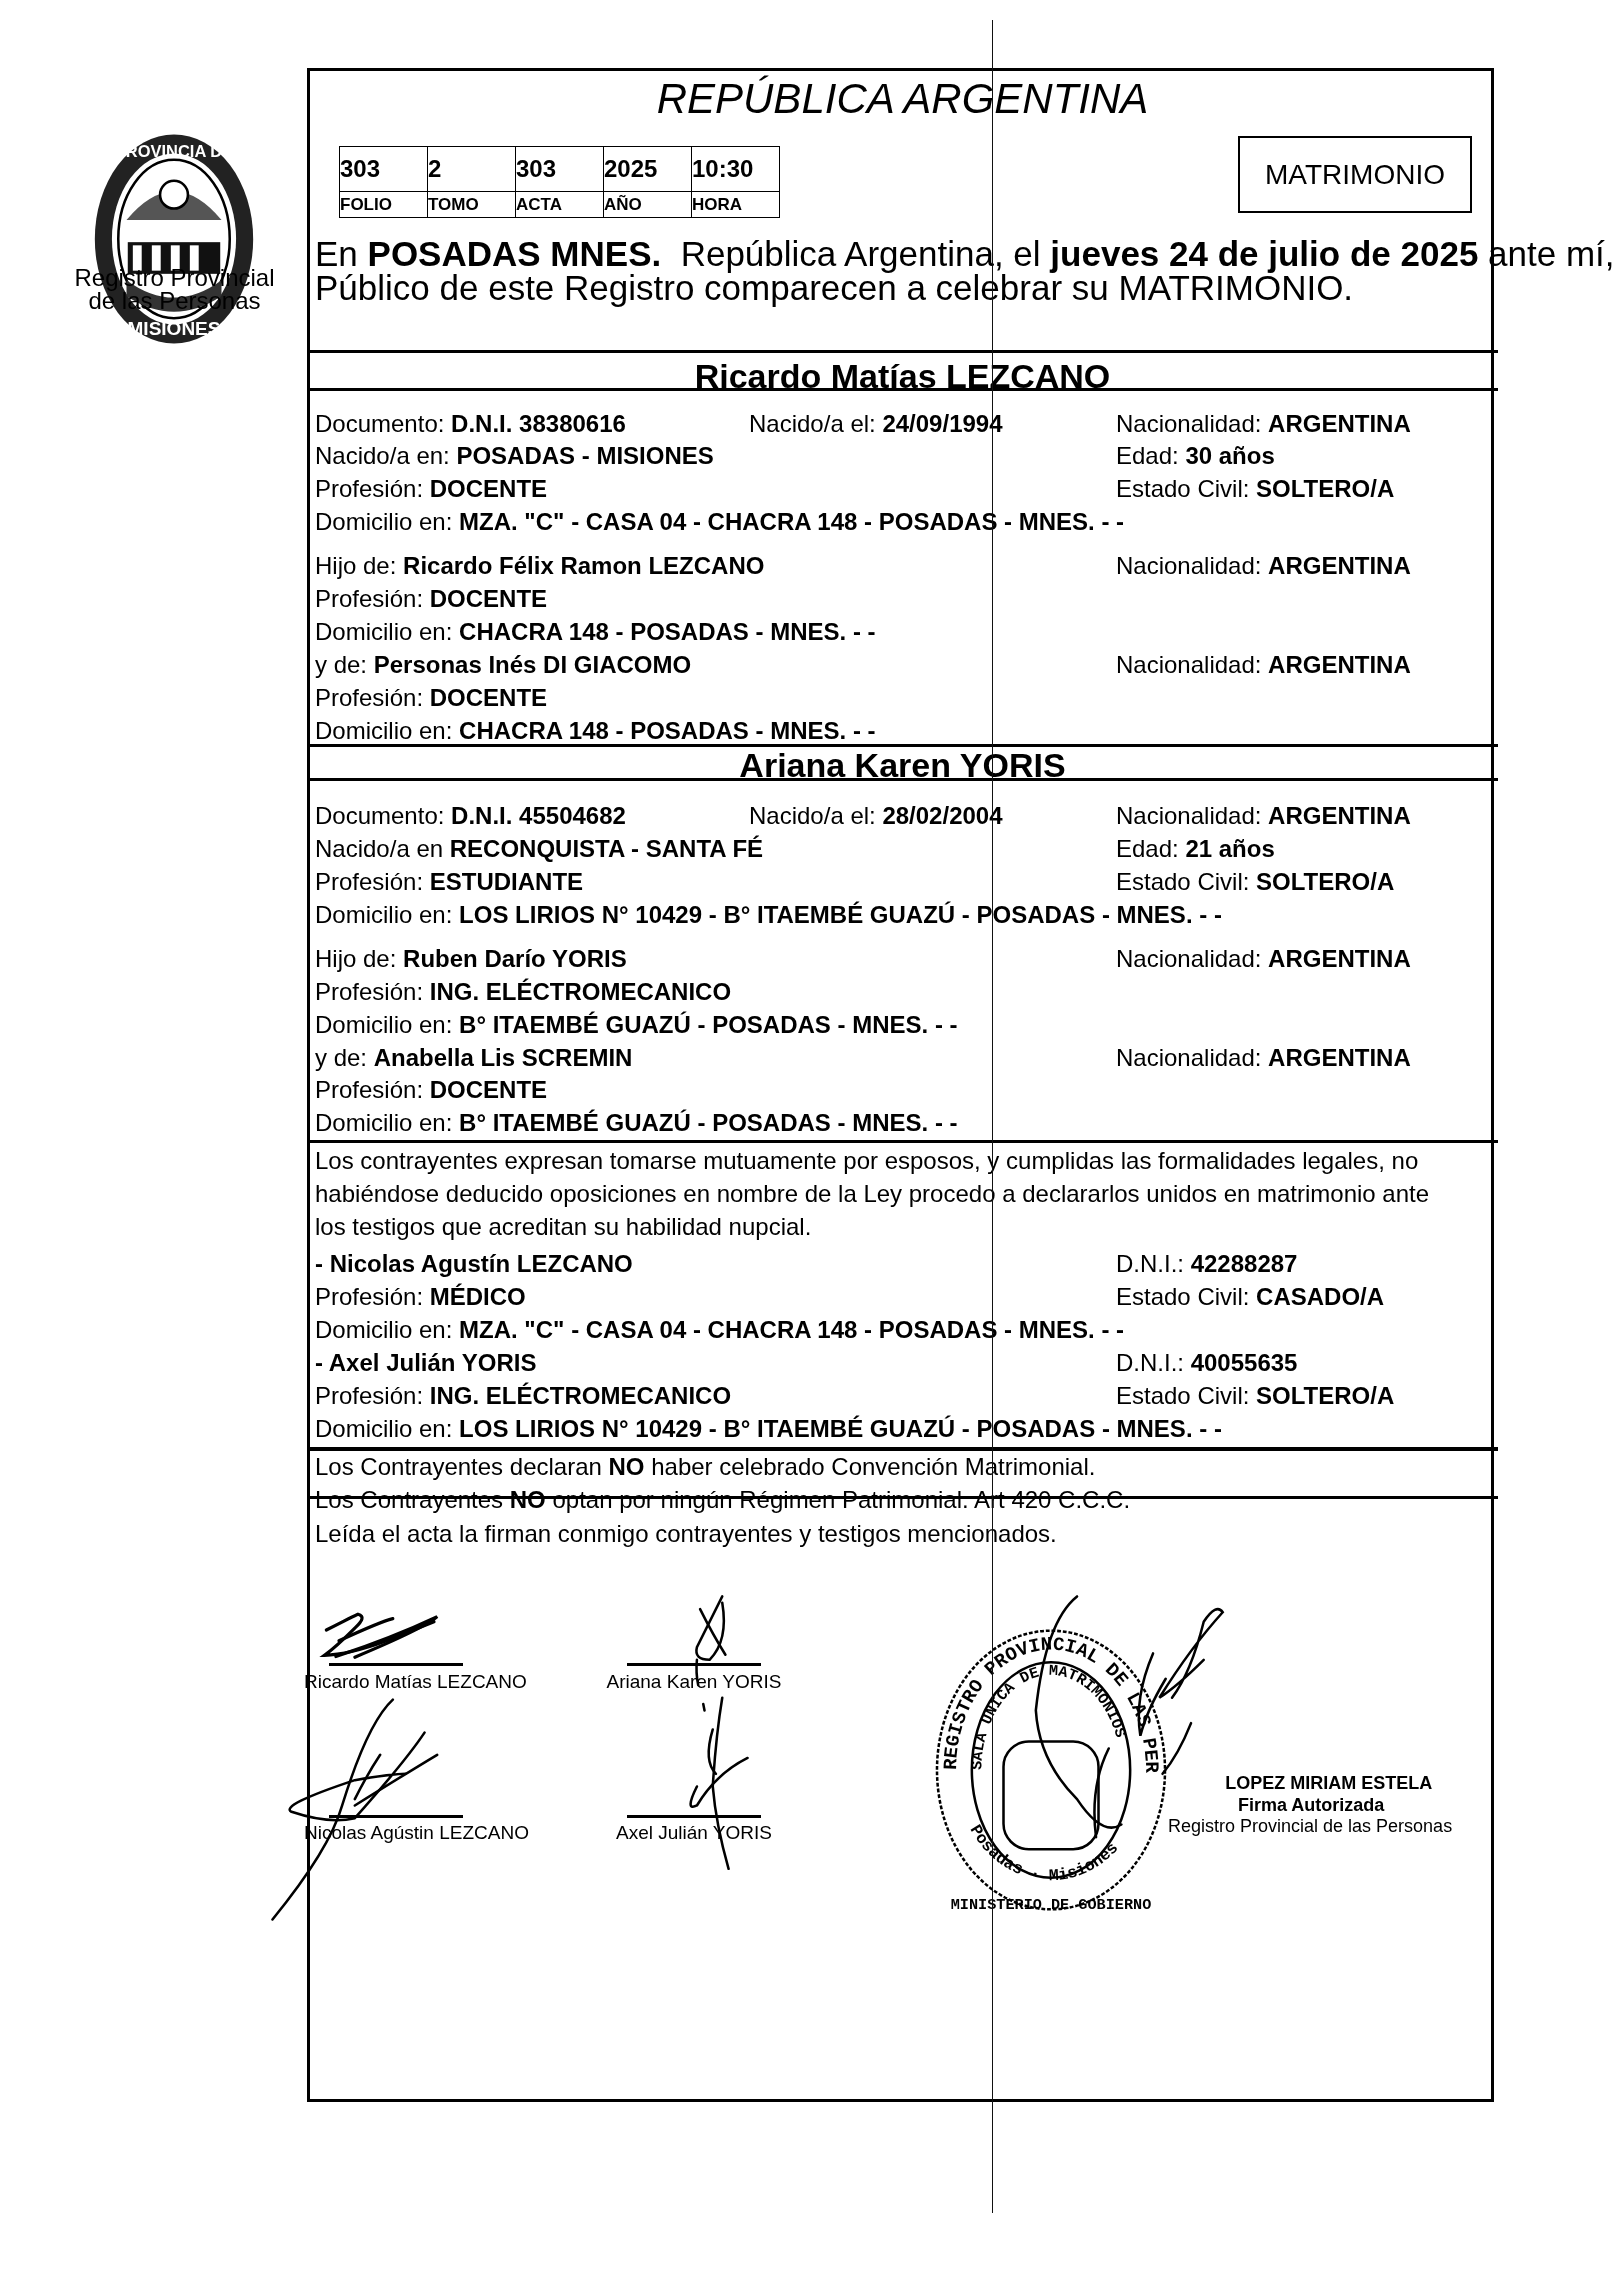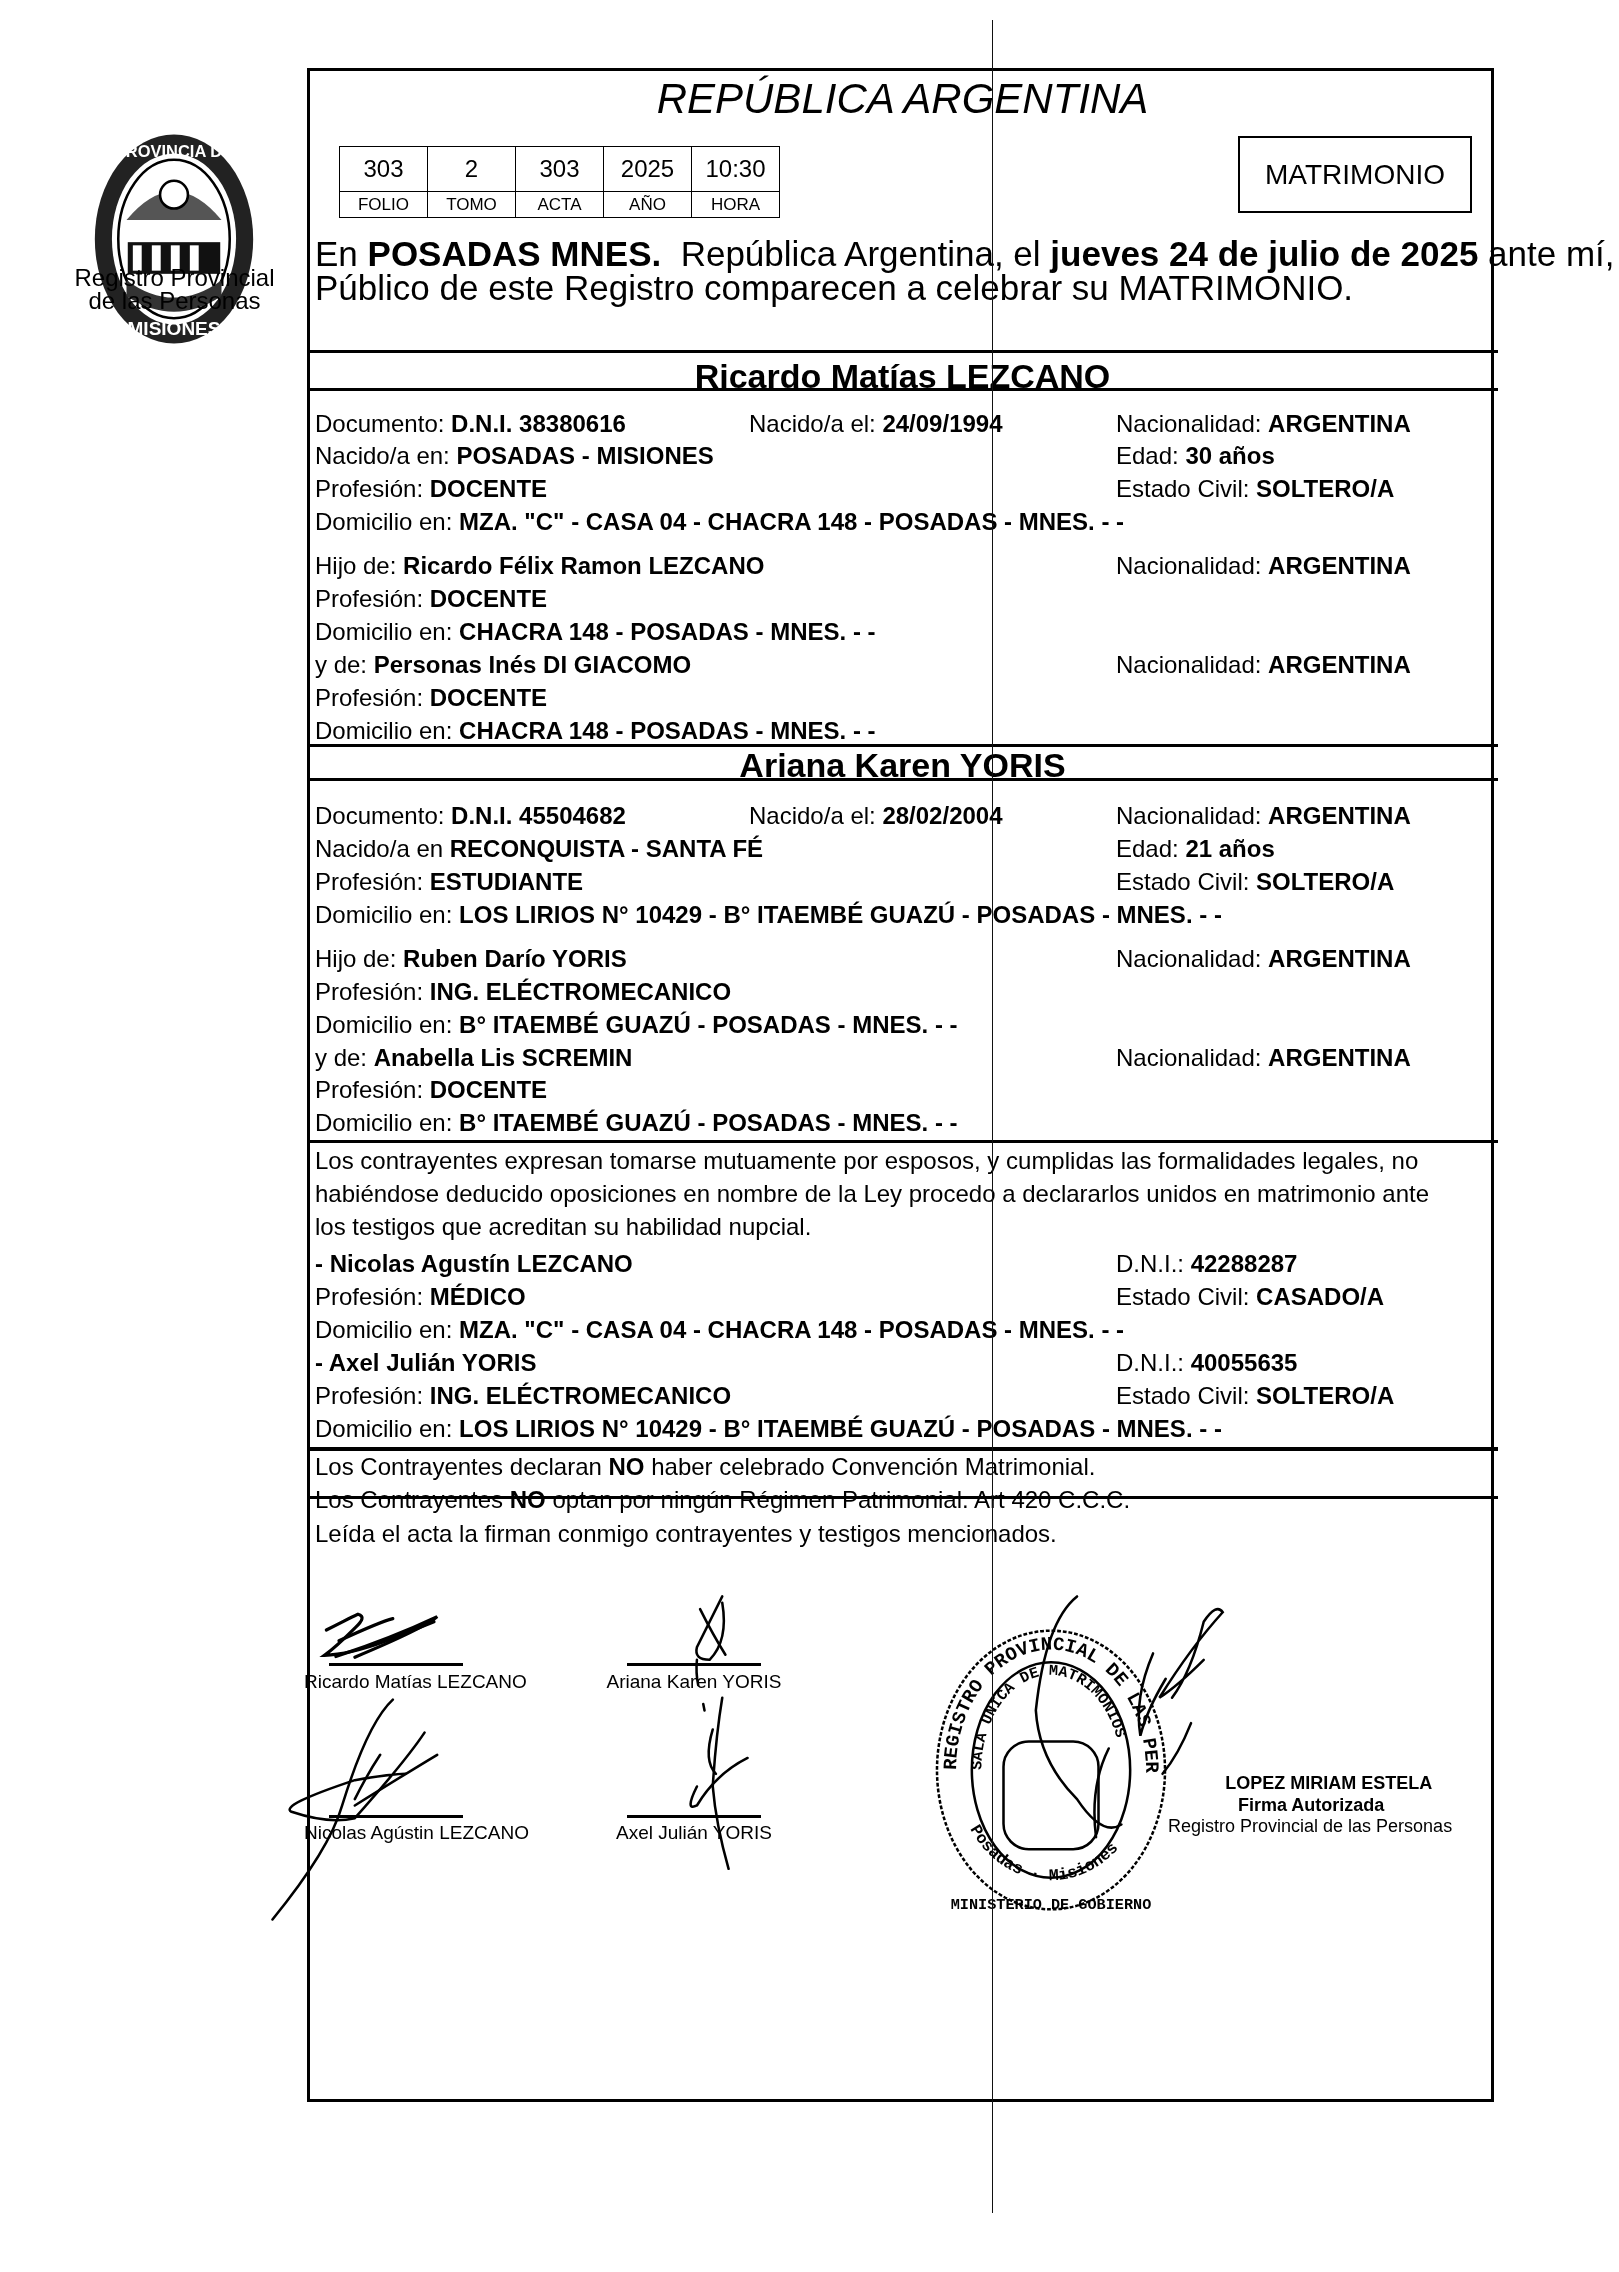--- a/index.html
+++ b/index.html
@@ -8,21 +8,21 @@
   .abs { position: absolute; }
   .frame { left: 307px; top: 68px; width: 1187px; height: 2034px;
            border: 3.2px solid #000; box-sizing: border-box; }
   .hline { position: absolute; left: 307px; width: 1191px; background: #000; }
   .scanline { left: 992px; top: 20px; width: 1.3px; height: 2193px; background: #111; }
 
   .title { left: 307px; width: 1191px; top: 75px; text-align: center;
            font-size: 42px; letter-spacing: 0px; font-style: italic; }
 
   .folio { left: 339px; top: 146px; border-collapse: collapse; }
-  .folio td { border: 1.9px solid #000; text-align: center; padding: 0; }
+  .folio td { border: 1.9px solid #000; text-align: left; padding: 0; font-weight: bold; }
   .folio .v td { height: 44px; font-size: 24px; width: 87px; }
   .folio .l td { height: 25px; font-size: 17px; }
 
   .tipo { left: 1238px; top: 136px; width: 234px; height: 77px;
           border: 2.5px solid #000; box-sizing: border-box;
           font-size: 28px; display: flex; align-items: center; justify-content: center; }
 
   .txt { font-size: 35px; white-space: nowrap; line-height: 33px; }
   .b { font-weight: bold; }
   .line { position: absolute; left: 315px; font-size: 24px; white-space: nowrap; line-height: 29px; }

